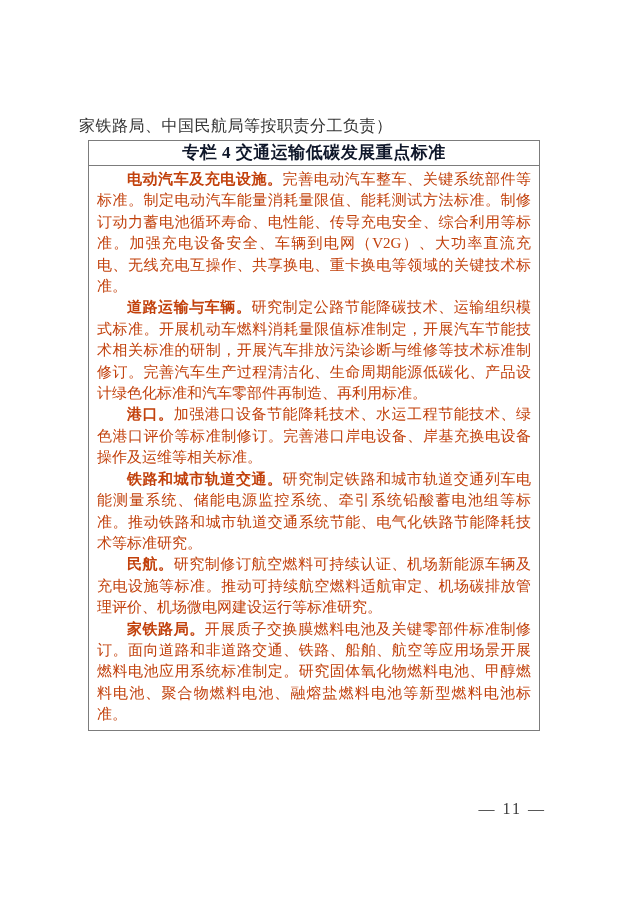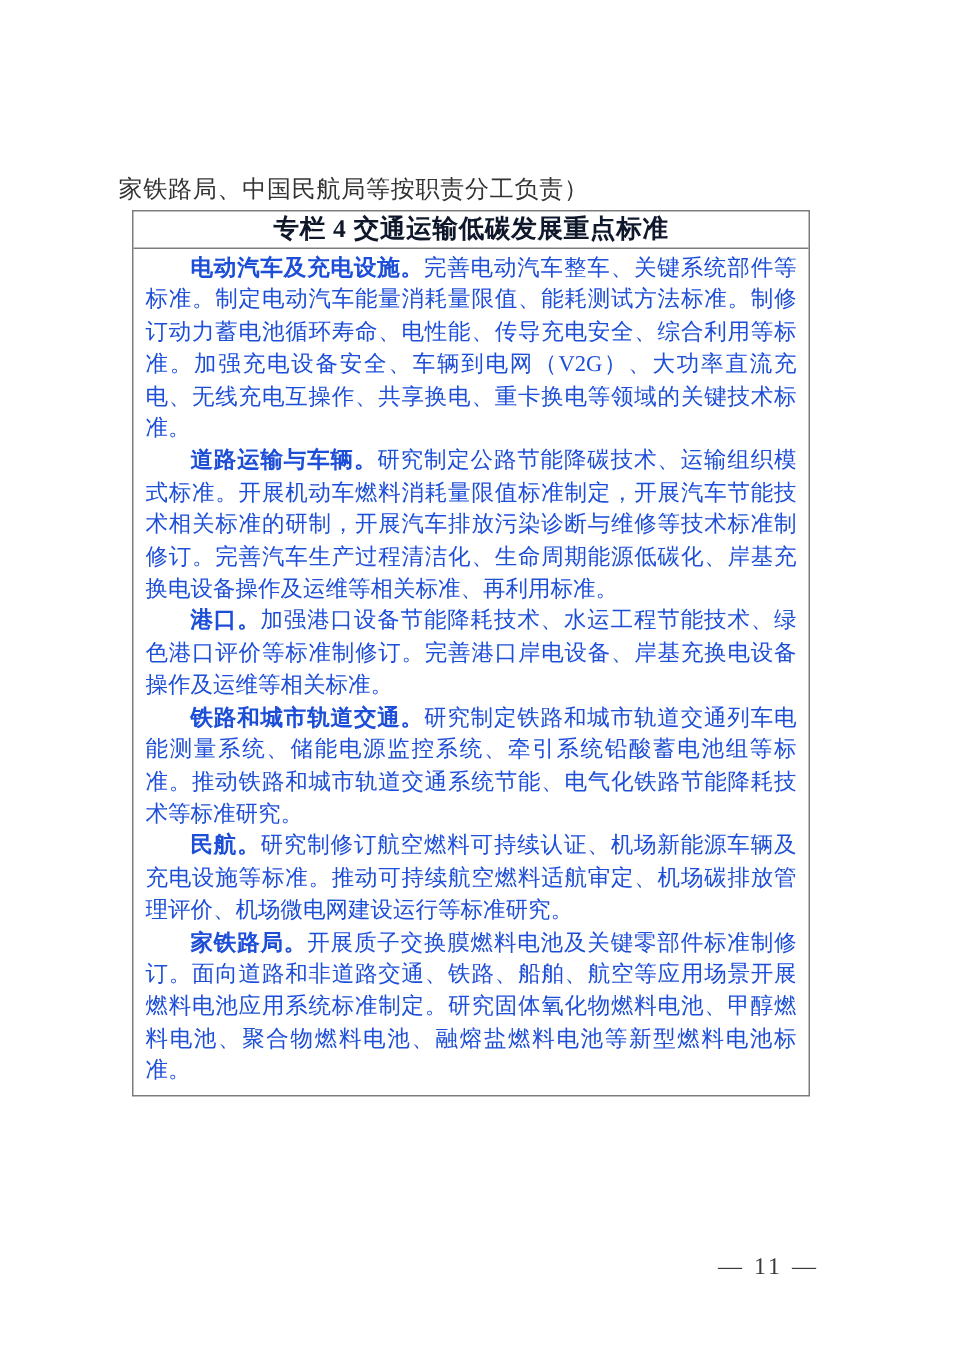--- a/index.html
+++ b/index.html
@@ -44,52 +44,52 @@
     font-size: 17px;
     color: #0f172a;
     border-bottom: 1.5px solid #7c7c7c;
     letter-spacing: 0.5px;
   }
   .box-body {
     padding: 3px 8px 4px 8px;
     font-size: 15px;
     line-height: 21.4px;
     text-align: justify;
-    color: #1d4ed8;
+    color: #c2410c;
   }
   .box-body p {
     margin: 0;
     padding: 0;
     text-indent: 2em;
   }
   .para-lead {
     font-weight: bold;
   }
   .page-number {
     position: absolute;
     right: 94px;
-    top: 836px;
+    top: 800px;
     font-size: 16px;
     color: #3a3a3a;
     letter-spacing: 2px;
     white-space: nowrap;
   }
 </style>
 </head>
 <body>
 
 <div class="page">
 
   <div class="header-line">家铁路局、中国民航局等按职责分工负责）</div>
 
   <div class="box">
     <div class="box-title">专栏 4 交通运输低碳发展重点标准</div>
     <div class="box-body">
       <p><span class="para-lead">电动汽车及充电设施。</span><span>完善电动汽车整车、关键系统部件等标准。制定电动汽车能量消耗量限值、能耗测试方法标准。制修订动力蓄电池循环寿命、电性能、传导充电安全、综合利用等标准。加强充电设备安全、车辆到电网（V2G）、大功率直流充电、无线充电互操作、共享换电、重卡换电等领域的关键技术标准。</span></p>
-      <p><span class="para-lead">道路运输与车辆。</span><span>研究制定公路节能降碳技术、运输组织模式标准。开展机动车燃料消耗量限值标准制定，开展汽车节能技术相关标准的研制，开展汽车排放污染诊断与维修等技术标准制修订。完善汽车生产过程清洁化、生命周期能源低碳化、岸基充换电设备操作及运维等相关标准、再利用标准。</span></p>
+      <p><span class="para-lead">道路运输与车辆。</span><span>研究制定公路节能降碳技术、运输组织模式标准。开展机动车燃料消耗量限值标准制定，开展汽车节能技术相关标准的研制，开展汽车排放污染诊断与维修等技术标准制修订。完善汽车生产过程清洁化、生命周期能源低碳化、产品设计绿色化标准和汽车零部件再制造、再利用标准。</span></p>
       <p><span class="para-lead">港口。</span><span>加强港口设备节能降耗技术、水运工程节能技术、绿色港口评价等标准制修订。完善港口岸电设备、岸基充换电设备操作及运维等相关标准。</span></p>
       <p><span class="para-lead">铁路和城市轨道交通。</span><span>研究制定铁路和城市轨道交通列车电能测量系统、储能电源监控系统、牵引系统铅酸蓄电池组等标准。推动铁路和城市轨道交通系统节能、电气化铁路节能降耗技术等标准研究。</span></p>
       <p><span class="para-lead">民航。</span><span>研究制修订航空燃料可持续认证、机场新能源车辆及充电设施等标准。推动可持续航空燃料适航审定、机场碳排放管理评价、机场微电网建设运行等标准研究。</span></p>
       <p><span class="para-lead">家铁路局。</span><span>开展质子交换膜燃料电池及关键零部件标准制修订。面向道路和非道路交通、铁路、船舶、航空等应用场景开展燃料电池应用系统标准制定。研究固体氧化物燃料电池、甲醇燃料电池、聚合物燃料电池、融熔盐燃料电池等新型燃料电池标准。</span></p>
     </div>
   </div>
 
   <div class="page-number">— 11 —</div>
 
 </div>

